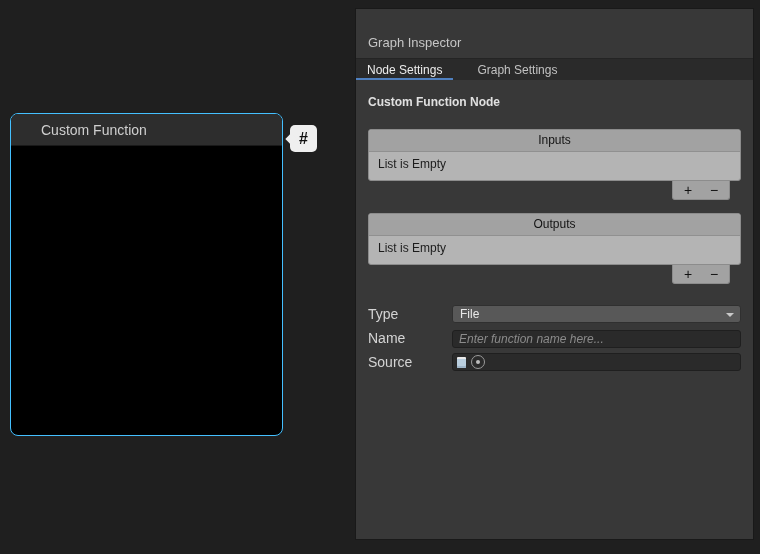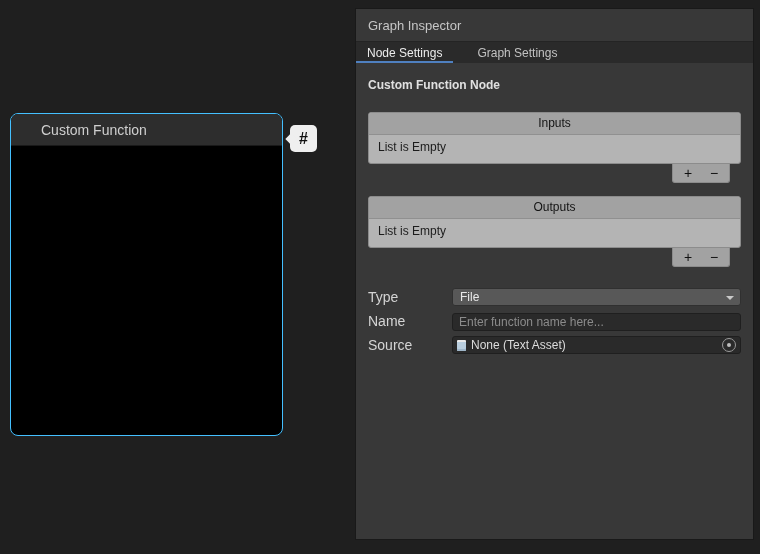--- a/index.html
+++ b/index.html
@@ -46,21 +46,21 @@
   .hash-badge span { position:relative; }
 
   
   .inspector {
     position:absolute; left:355px; top:8px; width:399px; height:532px;
     background:#383838;
     border:1px solid #191919;
     display:flex; flex-direction:column;
   }
   .inspector-title {
-    padding:9px 12px 8px;
+    padding:26px 12px 8px;
     font-size:13px; color:#c6c6c6;
   }
   .tabbar {
     display:flex; height:22px;
     background:#2a2a2a;
     border-top:1px solid #242424;
     gap:13px;
   }
   .tab {
     display:flex; align-items:center;
@@ -137,20 +137,21 @@
   }
 
   .text-input {
     height:18px; width:100%;
     background:#2a2a2a;
     border:1px solid #1f1f1f; border-radius:3px;
     padding:0 6px;
     font-size:12px; color:#dddddd;
     font-family:"Liberation Sans", sans-serif;
     outline:none;
+    font-style:italic;
   }
   .text-input::placeholder { color:#8b8b8b; }
 
   .object-field {
     height:18px; width:100%;
     background:#2a2a2a;
     border:1px solid #1f1f1f; border-radius:3px;
     display:flex; align-items:center;
     padding:0 2px 0 4px;
     font-size:12px; color:#dcdcdc;
@@ -250,21 +251,20 @@
         <div class="field-control">
           <input class="text-input" type="text" placeholder="Enter function name here..." style="">
         </div>
       </div>
 
       <div class="field-row">
         <div class="field-label">Source</div>
         <div class="field-control">
           <div class="object-field">
             <span class="doc-icon"></span>
-            <span class="object-value">None (Text Asset)</span>
             <span class="picker-icon"></span>
           </div>
         </div>
       </div>
 
     </div>
 
   </div>
 </div>
 

